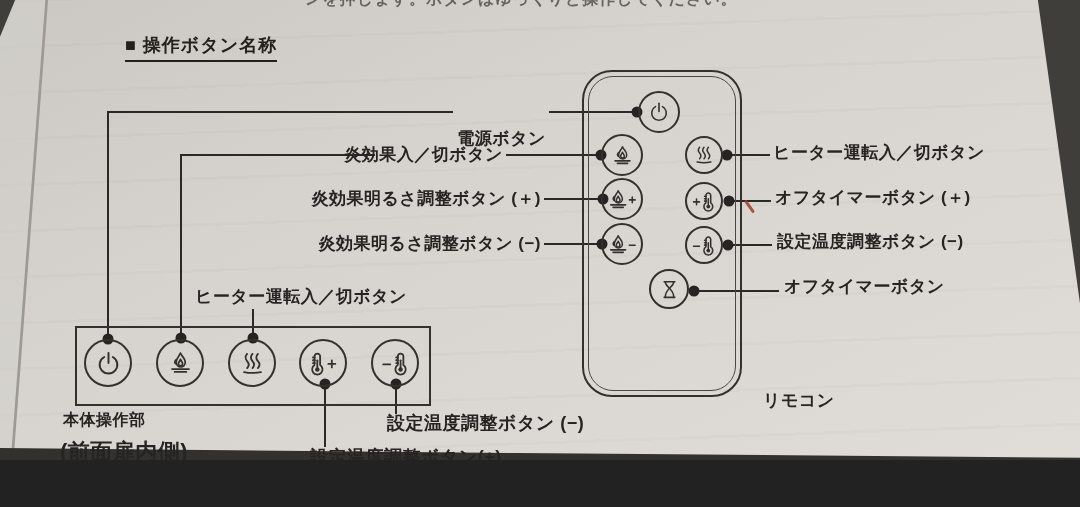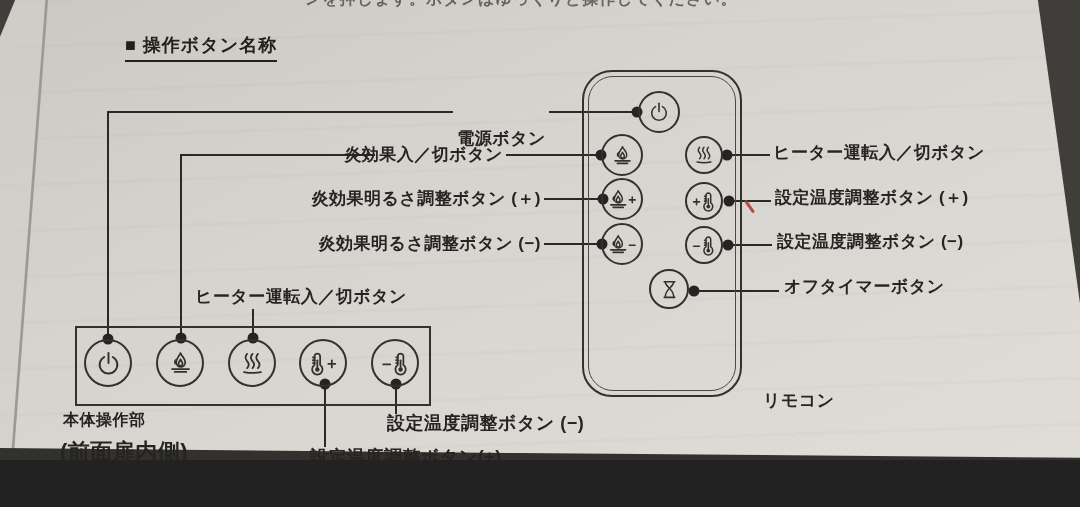--- a/index.html
+++ b/index.html
@@ -140,21 +140,21 @@
   <div class="dot" style="left:253px;top:338px;"></div>
   <div class="dot" style="left:325px;top:384px;"></div>
   <div class="dot" style="left:396px;top:384px;"></div>
 
   <div class="label" style="right:534px;top:102px;margin-top:27px;">電源ボタン</div>
   <div class="label" style="right:577px;top:145px;">炎効果入／切ボタン</div>
   <div class="label" style="right:539px;top:234px;">炎効果明るさ調整ボタン (−)</div>
   <div class="label" style="right:539px;top:189px;">炎効果明るさ調整ボタン (＋)</div>
   <div class="label" style="left:195px;top:287px;">ヒーター運転入／切ボタン</div>
   <div class="label" style="left:773px;top:143px;">ヒーター運転入／切ボタン</div>
-  <div class="label" style="left:775px;top:188px;">設定温度調整ボタン (＋)</div>
+  <div class="label" style="left:775px;top:188px;">オフタイマーボタン (＋)</div>
   <div class="label" style="left:777px;top:232px;">設定温度調整ボタン (−)</div>
   <div class="label" style="left:784px;top:277px;">オフタイマーボタン</div>
   <div class="label" style="left:387px;top:413px;font-size:18px;">設定温度調整ボタン (−)</div>
   <div class="label" style="left:310px;top:447px;font-size:18px;">設定温度調整ボタン(+)</div>
 
   <div id="remote-body">
     <div id="remote-body-inner"></div>
   </div>
 
   <div class="circle-btn" style="left:659px;top:112px;width:38px;height:38px;">

